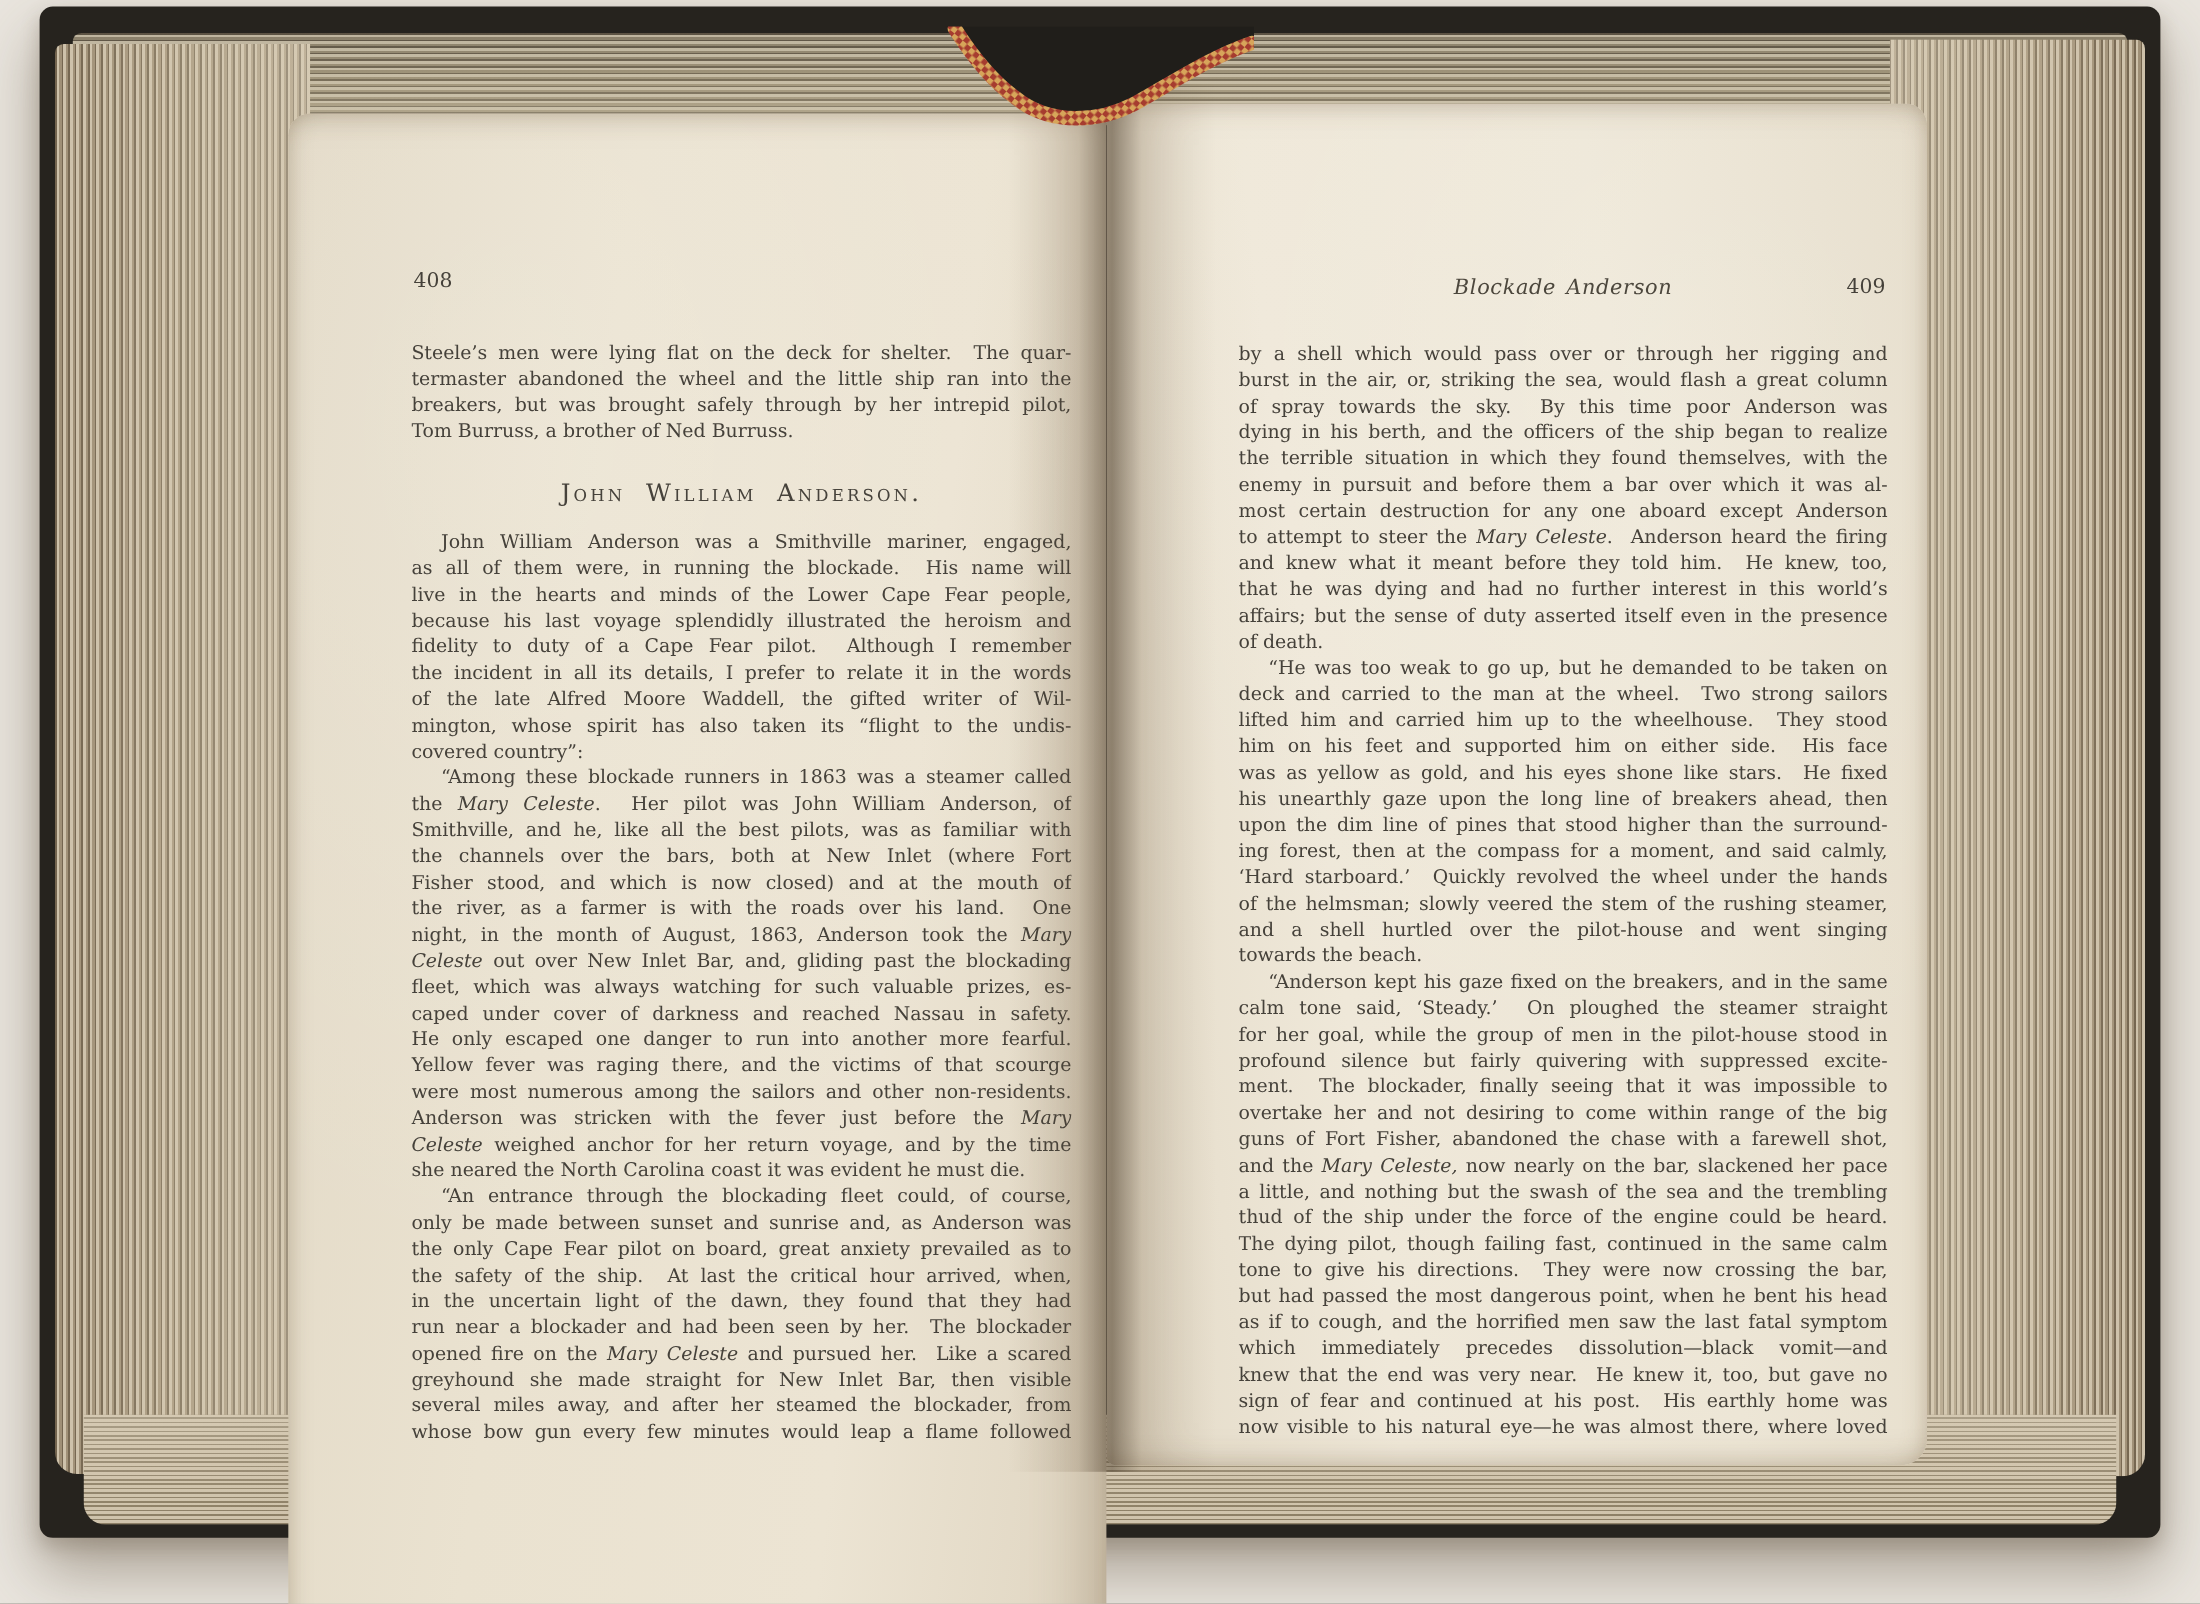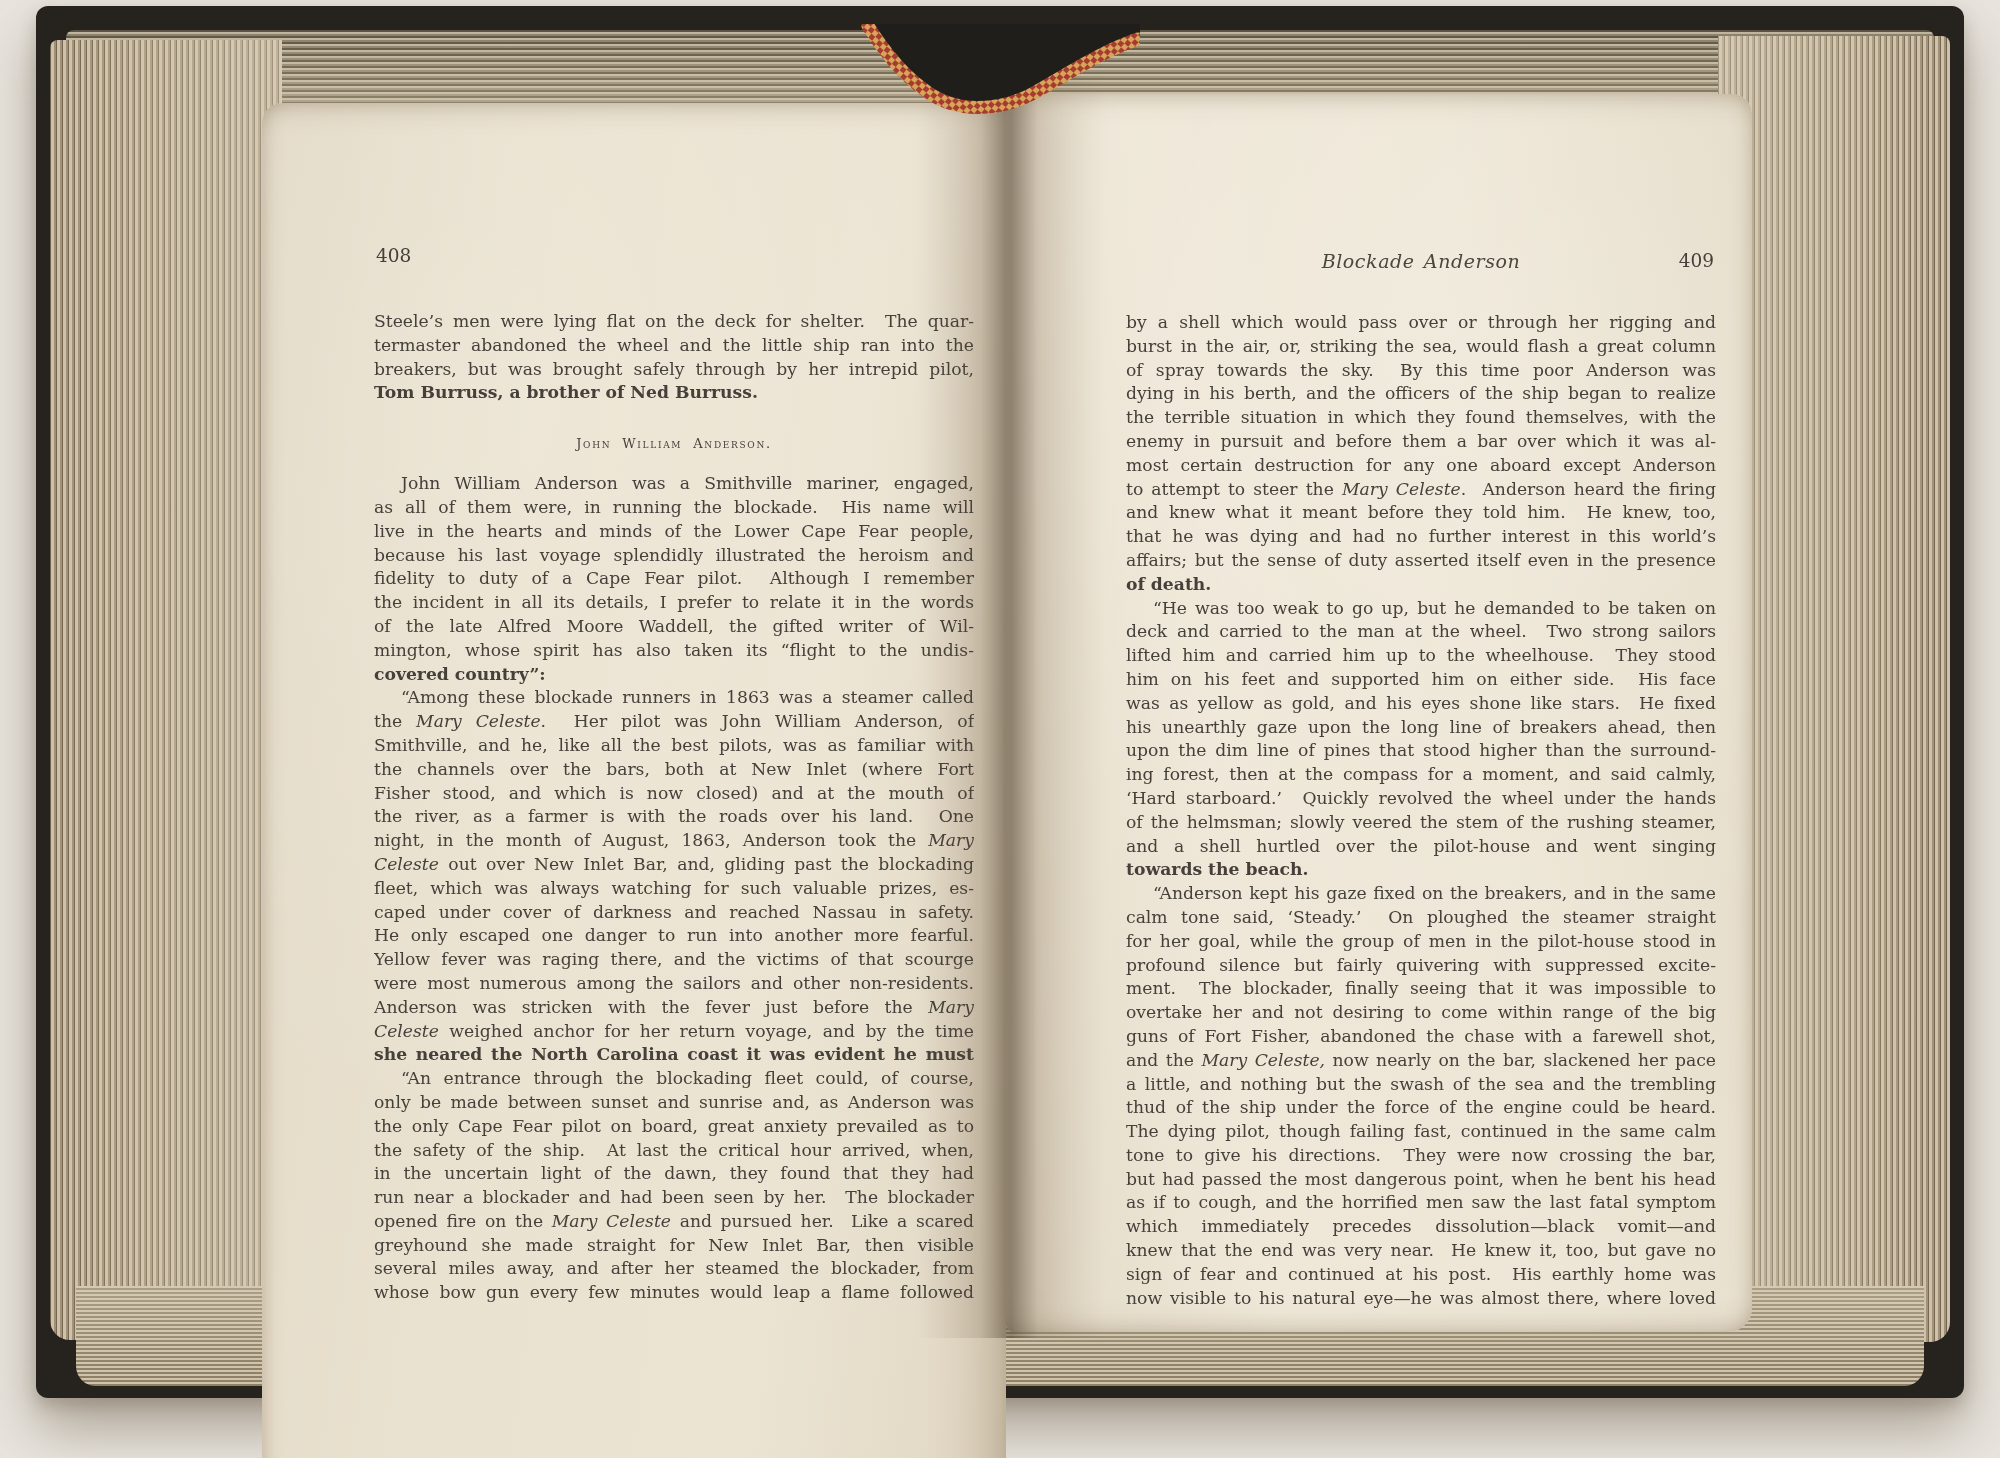--- a/index.html
+++ b/index.html
@@ -94,28 +94,28 @@
   .left-page  .page-num { left:2px; }
   .right-page .page-num { right:2px; }
 
   .page-body { margin-top:37px; font-size:17.2px; }
   .right-page .page-body { margin-top:33px; }
 
   .line {
     line-height:23.8px; height:23.8px; overflow:hidden;
     text-align:justify; text-align-last:justify;
   }
-  .line.last { text-align-last:left;font-weight:bold; }
+  .line.last { text-align-last:left; }
   .line.indent { text-indent:27px; }
   .line i { font-style:italic; }
 
   .section-heading {
     margin:31px 0 21px 0; text-align:center;
     font-variant-caps:small-caps; letter-spacing:.13em; word-spacing:.4em;
-    font-size:13px; color:#46423b;
+    font-size:22px; color:#46423b;
   }
 </style>
 </head>
 <body>
 
 <div class="scene">
   <div class="book">
     <div class="stack-top"></div>
     <div class="stack-left"></div>
     <div class="stack-right"></div>

